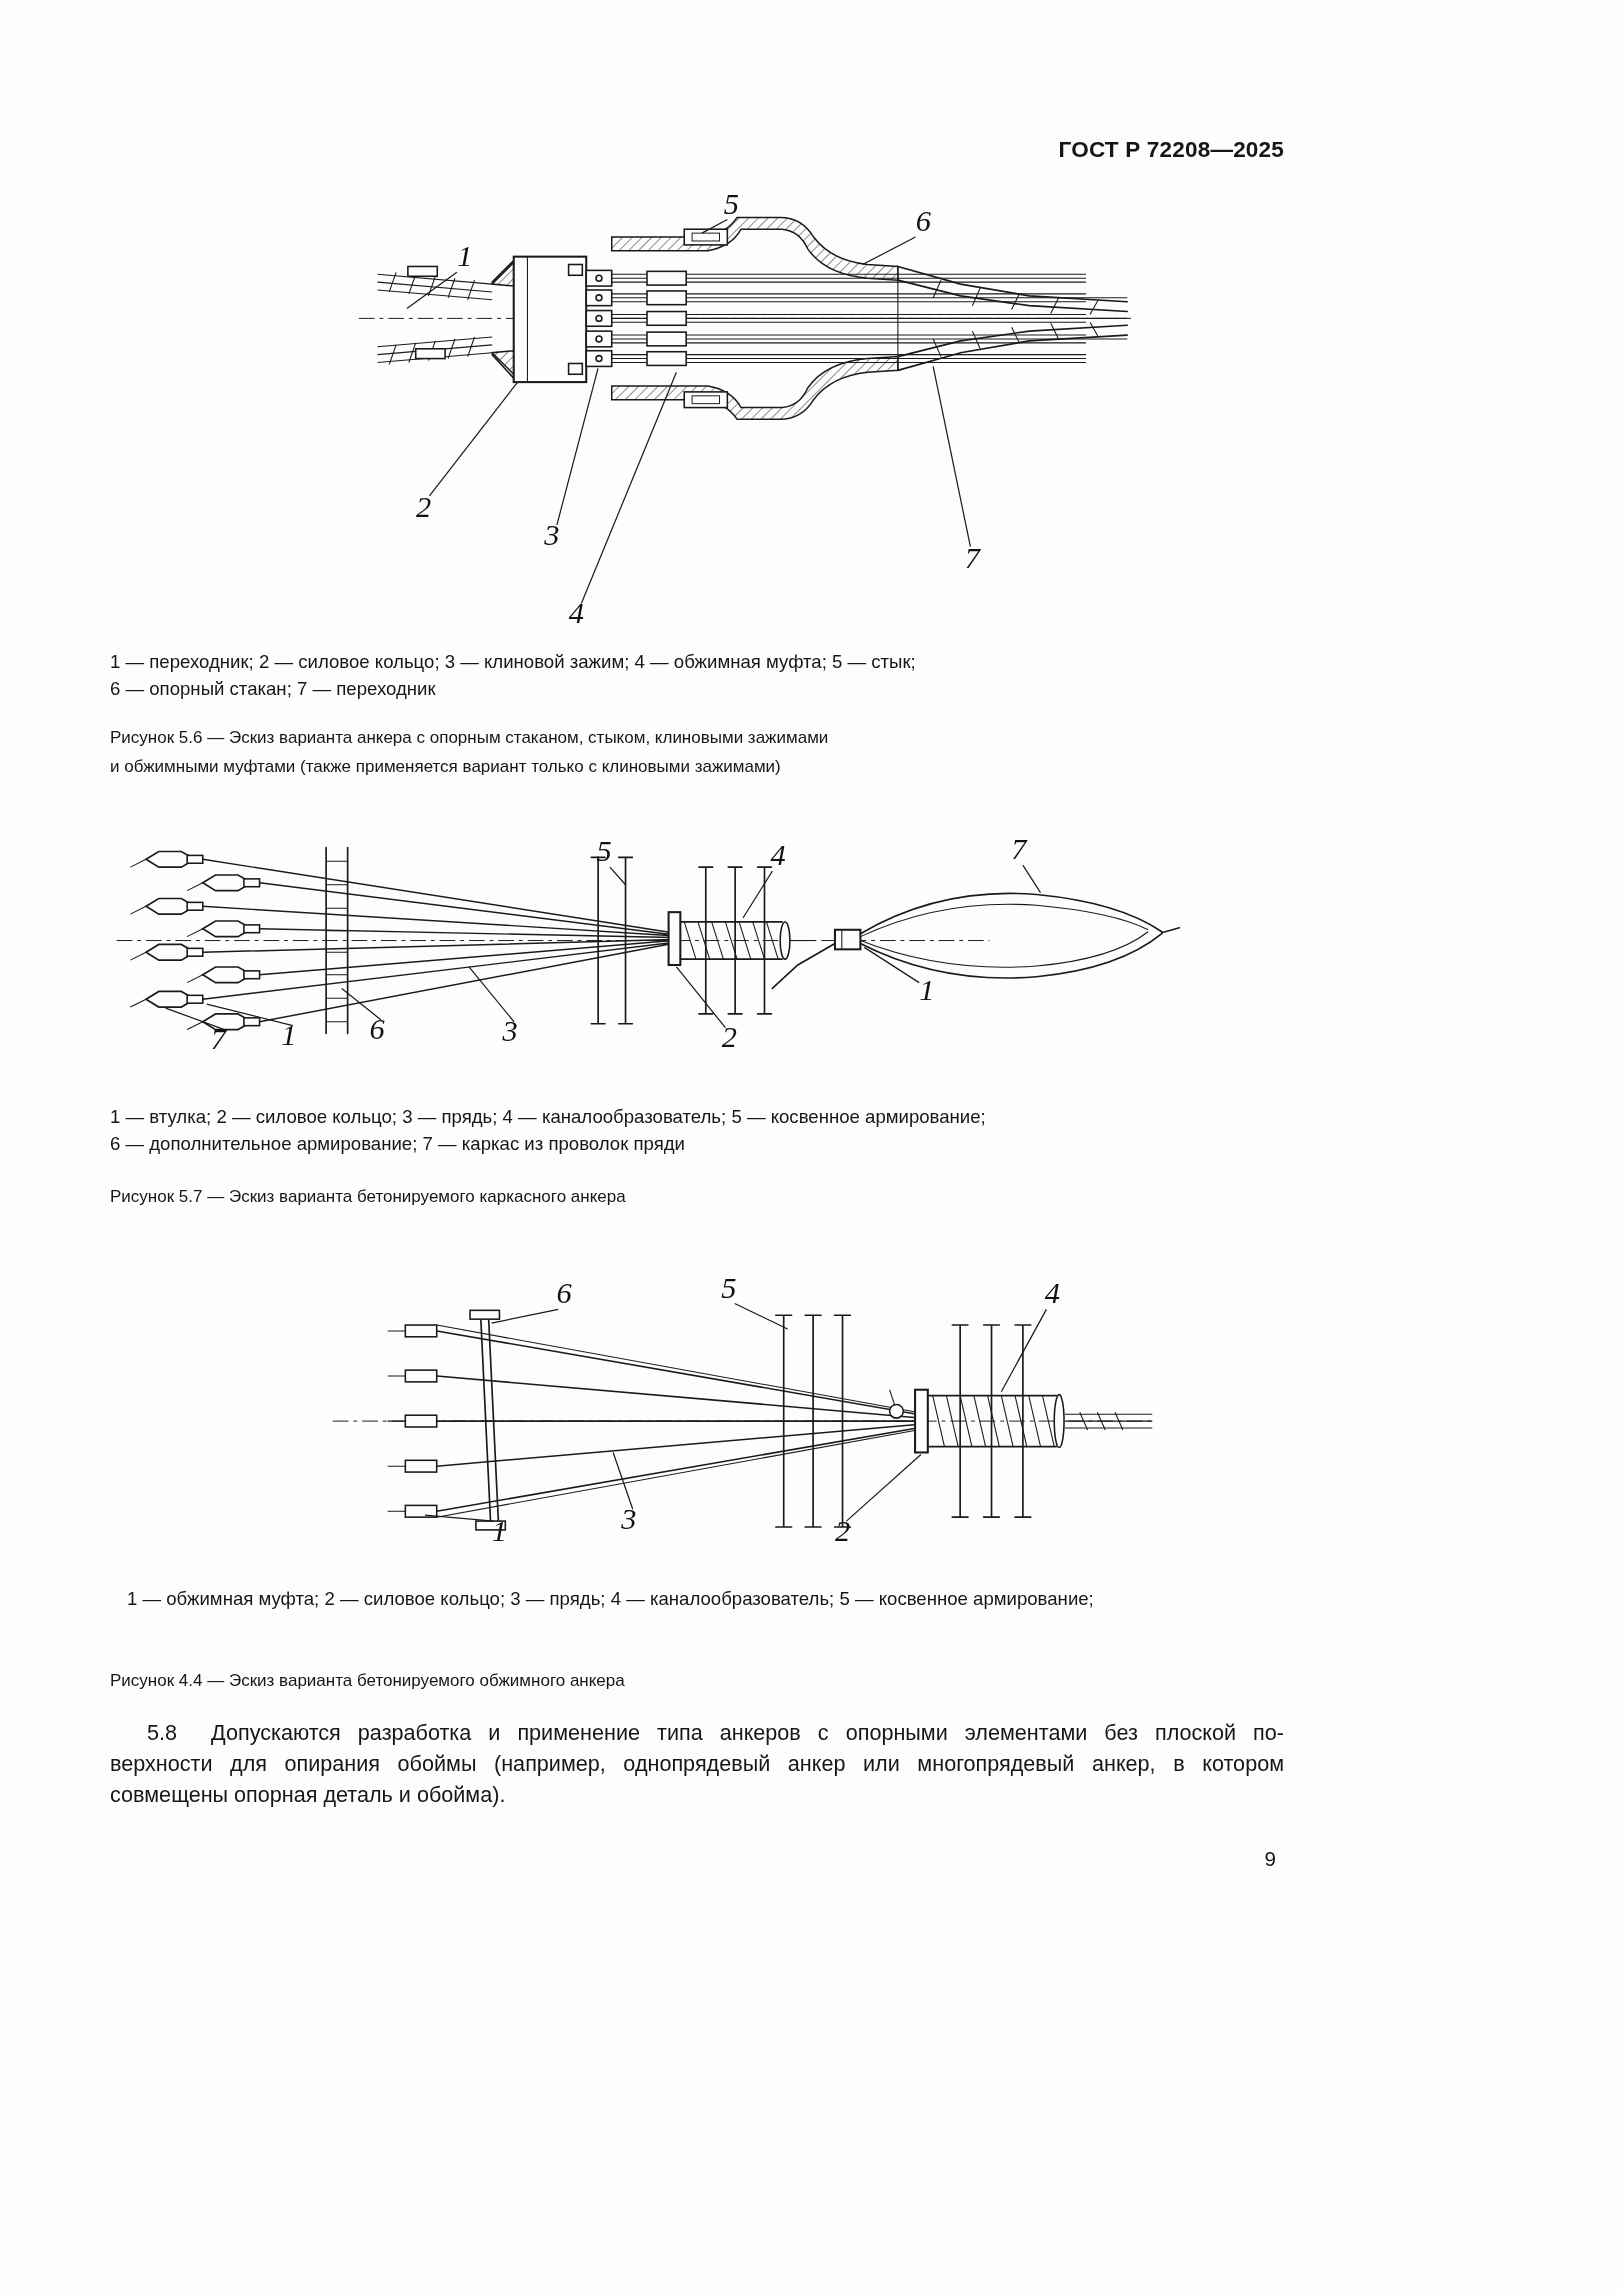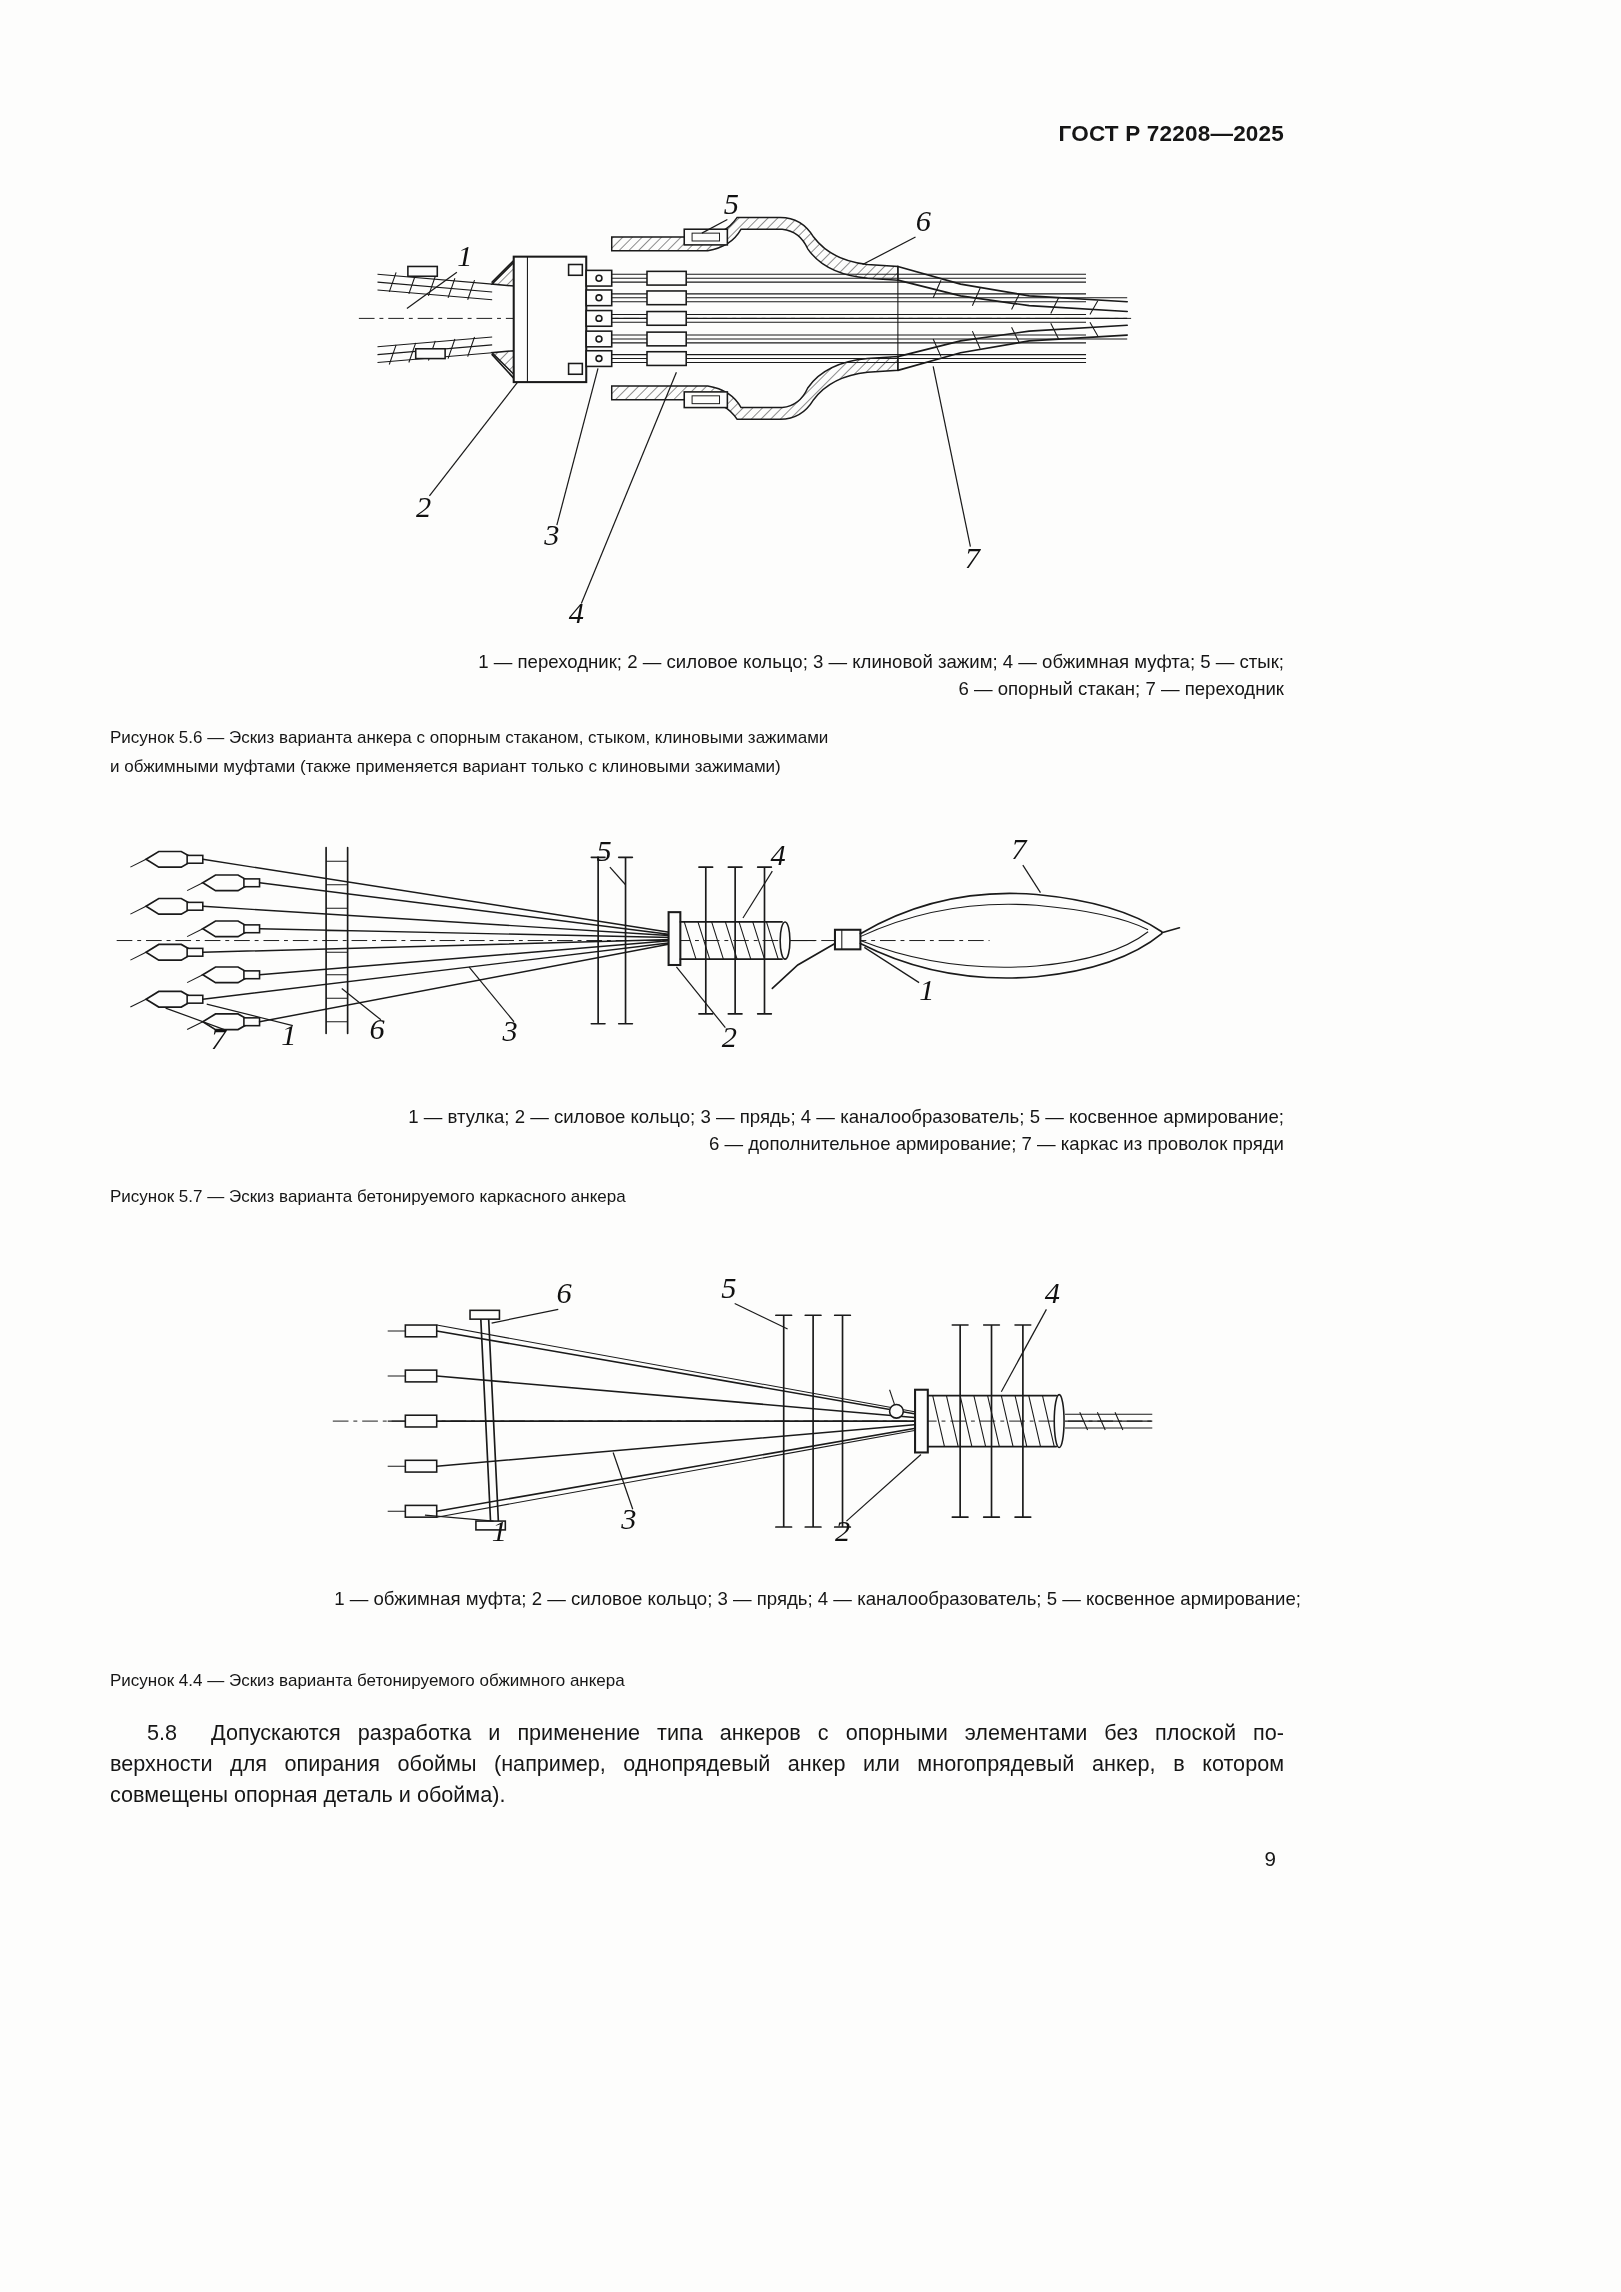--- a/index.html
+++ b/index.html
@@ -1,41 +1,41 @@
 <!DOCTYPE html>
 <html><head>
 <meta charset="utf-8">
 <style>
   html,body{margin:0;padding:0;background:#888;}
   .page{position:relative;width:1621px;height:2293px;margin:0 auto;background:#fdfdfc;
         font-family:"Liberation Sans",sans-serif;color:#161616;overflow:hidden;}
   .abs{position:absolute;}
   .header{font-weight:bold;font-size:22.5px;letter-spacing:0.2px;}
-  .legend{font-size:18.6px;line-height:26.5px;text-align:right;}
+  .legend{font-size:18.6px;line-height:26.5px;text-align:left;}
   .caption{font-size:17px;line-height:29px;text-align:left;}
   .para{font-size:21.6px;line-height:31px;}
   .para .just{text-align:justify;text-align-last:justify;}
   .para .indent{padding-left:37px;}
   .pagenum{font-size:20.6px;}
   svg{position:absolute;overflow:visible;}
   .s{stroke:#1a1a1a;stroke-width:1.7;fill:none;stroke-linecap:round;}
   .s1{stroke:#1a1a1a;stroke-width:1.1;fill:none;}
   .w{fill:#fdfdfc;stroke:#1a1a1a;stroke-width:1.6;}
   .w2{fill:#fdfdfc;stroke:#1a1a1a;stroke-width:2.1;}
   .h{fill:url(#hatch);stroke:#1a1a1a;stroke-width:1.5;}
   .cl{stroke:#1a1a1a;stroke-width:1;stroke-dasharray:16 5 4 5;fill:none;}
   .ld{stroke:#1a1a1a;stroke-width:1.25;fill:none;}
   .co{font-style:italic;font-family:"Liberation Serif",serif;font-size:31px;fill:#111;text-anchor:middle;}
 </style>
 </head>
 <body>
 
 <div class="page">
 
-  <div class="abs header" style="top:121px;right:337px;">ГОСТ Р 72208—2025</div>
+  <div class="abs header" style="top:137px;right:337px;">ГОСТ Р 72208—2025</div>
 
   <svg class="abs" style="left:353px;top:186px;" width="784" height="451" viewBox="0 0 800 460">
     <defs>
       <pattern id="hatch" width="7" height="7" patternUnits="userSpaceOnUse" patternTransform="rotate(45)">
         <line x1="0" y1="0" x2="0" y2="7" stroke="#1a1a1a" stroke-width="1"></line>
       </pattern>
     </defs>
     <line class="cl" x1="6" y1="135" x2="794" y2="135"></line>
 
     <g>

